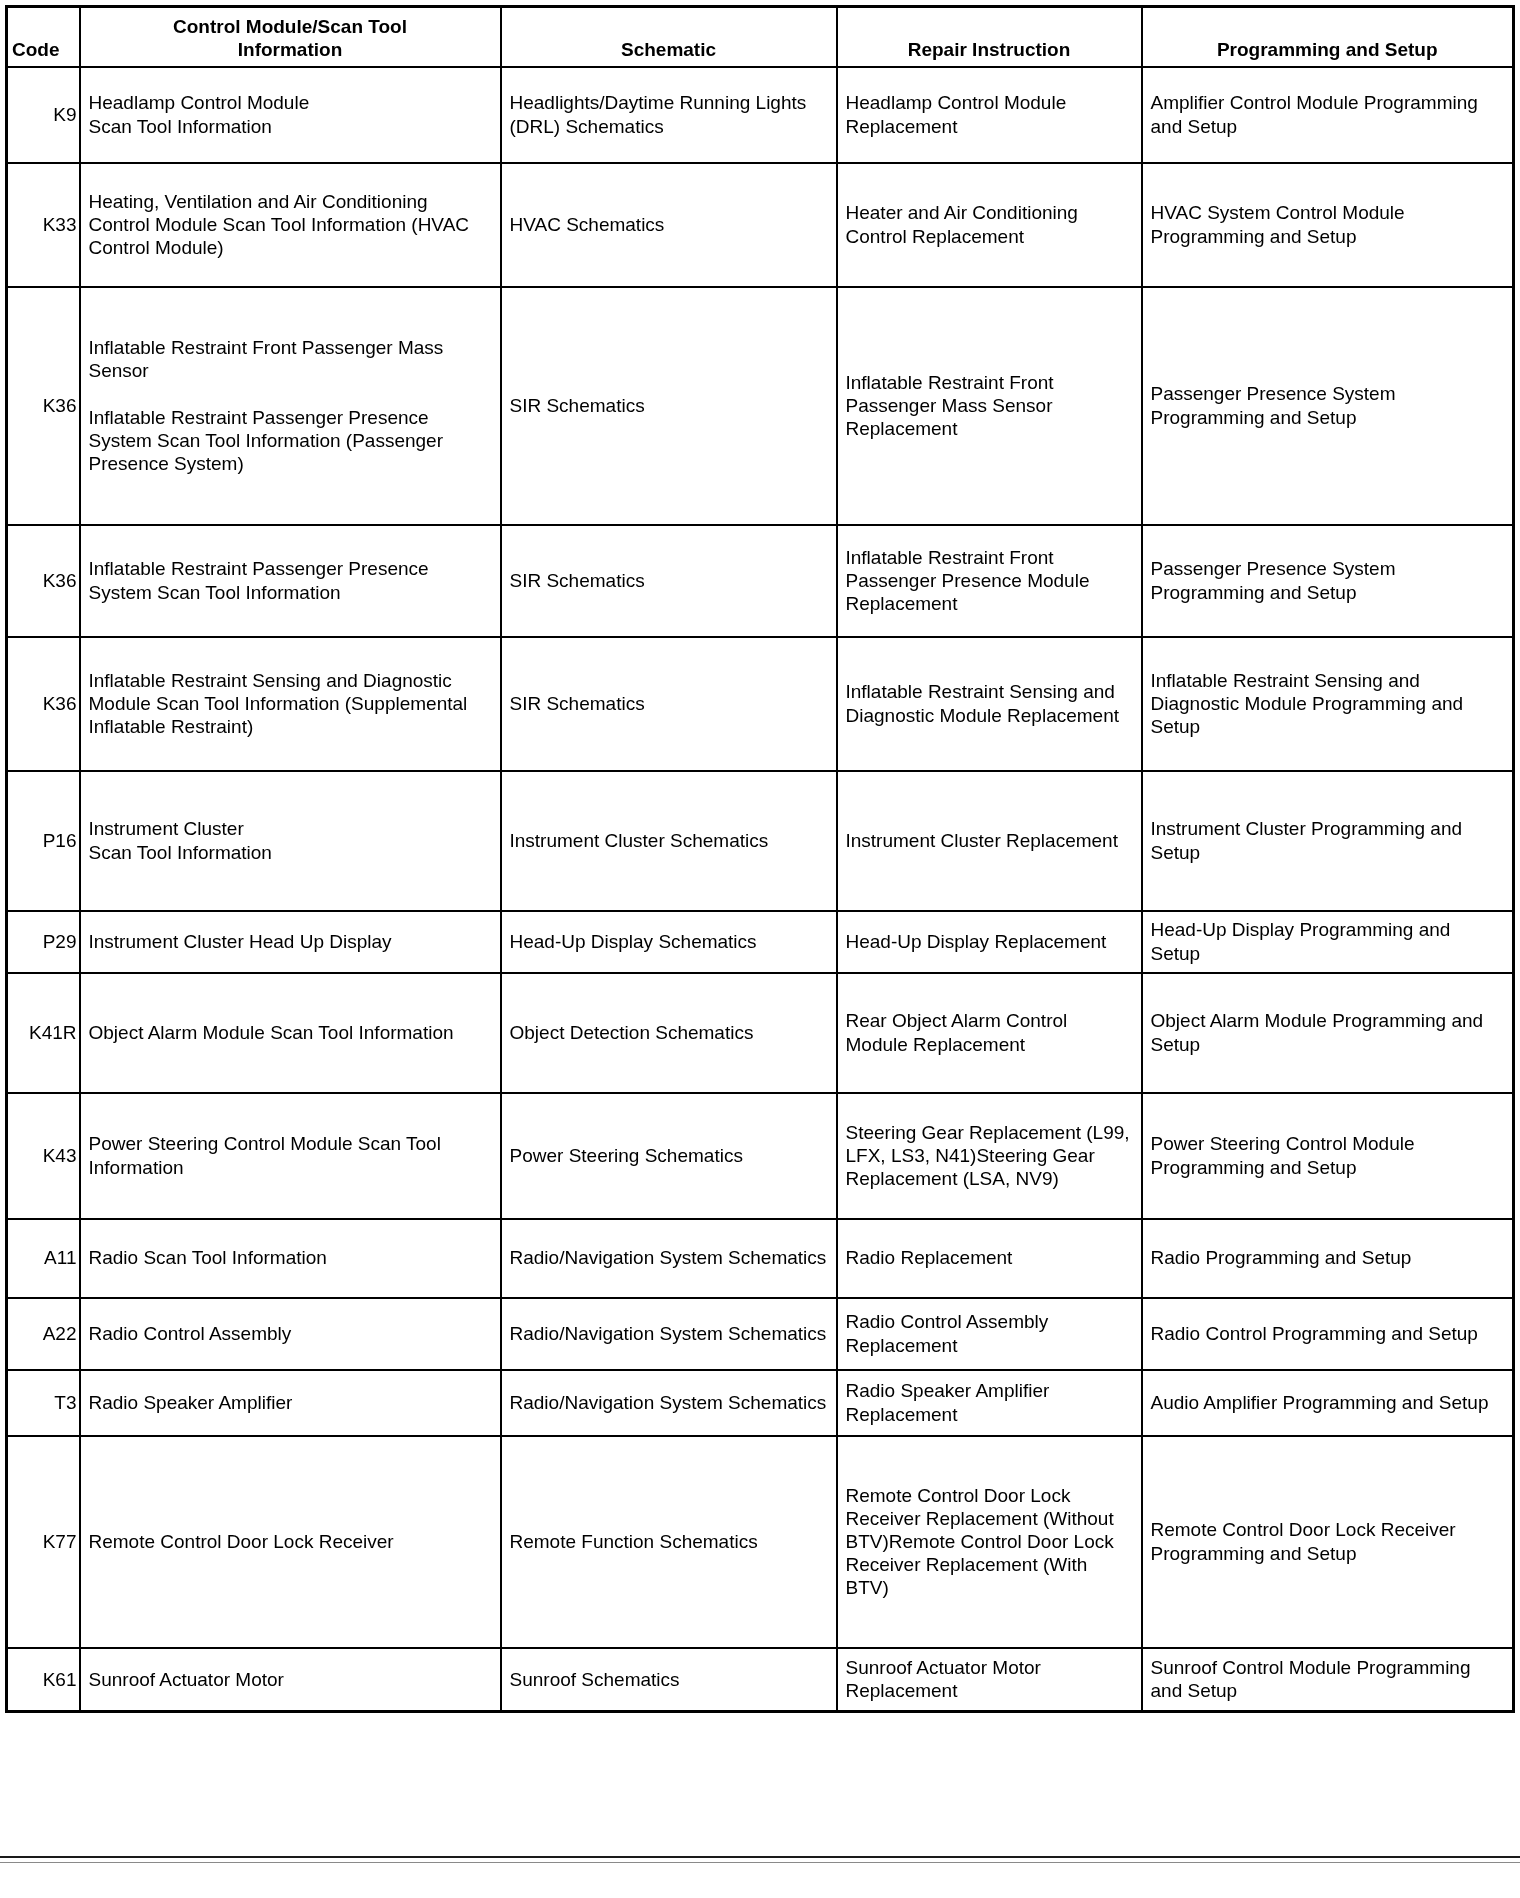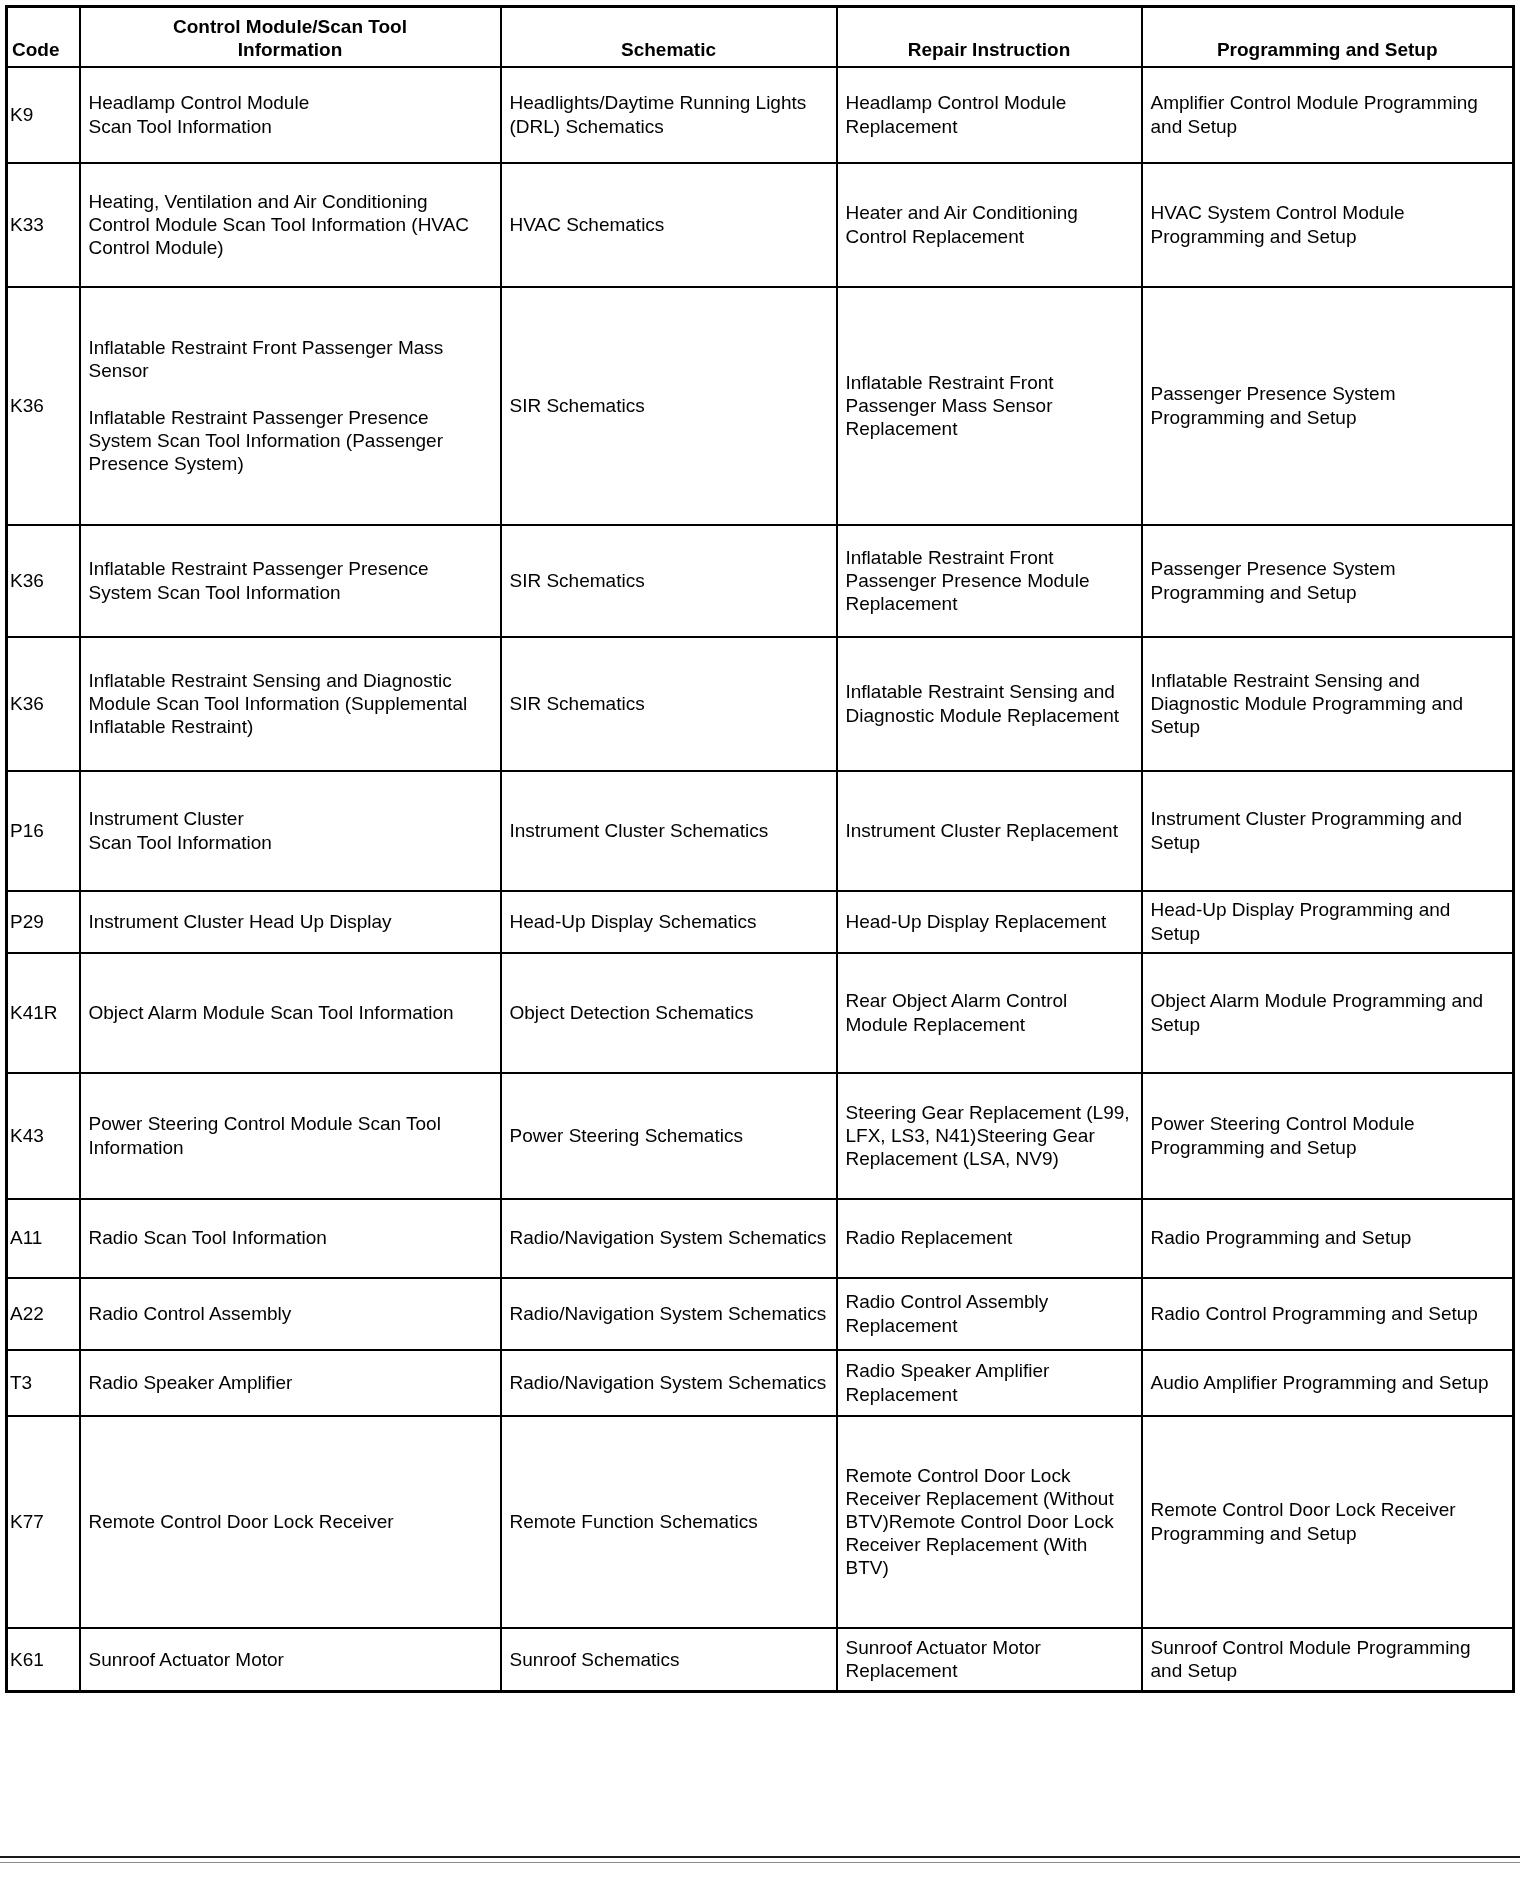--- a/index.html
+++ b/index.html
@@ -27,21 +27,21 @@
   }
   .doc-table{border:3px solid #000;}
   .doc-table th{
     font-weight:bold;
     vertical-align:bottom;
     text-align:center;
     white-space:pre-line;
   }
   .doc-table th.code-h{text-align:left;padding-left:4px;}
   .doc-table td.code{
-    text-align:left;
+    text-align:right;
     padding-left:2px;padding-right:2px;
   }
   .footer-rule{
     position:absolute;left:0;top:1856px;width:1520px;height:2px;
     background:#1a1a1a;border:none;margin:0;
   }
   .footer-rule2{
     position:absolute;left:0;top:1862px;width:1520px;height:1px;
     background:#8a8a8a;border:none;margin:0;
   }
@@ -99,21 +99,21 @@
       <td>Inflatable Restraint Front Passenger Presence Module Replacement</td>
       <td>Passenger Presence System Programming and Setup</td>
     </tr>
     <tr style="height:134px">
       <td class="code">K36</td>
       <td>Inflatable Restraint Sensing and Diagnostic Module Scan Tool Information (Supplemental Inflatable Restraint)</td>
       <td>SIR Schematics</td>
       <td>Inflatable Restraint Sensing and Diagnostic Module Replacement</td>
       <td>Inflatable Restraint Sensing and Diagnostic Module Programming and Setup</td>
     </tr>
-    <tr style="height:120px">
+    <tr style="height:140px">
       <td class="code">P16</td>
       <td>Instrument Cluster
 Scan Tool Information</td>
       <td>Instrument Cluster Schematics</td>
       <td>Instrument Cluster Replacement</td>
       <td>Instrument Cluster Programming and Setup</td>
     </tr>
     <tr style="height:62px">
       <td class="code">P29</td>
       <td>Instrument Cluster Head Up Display</td>

